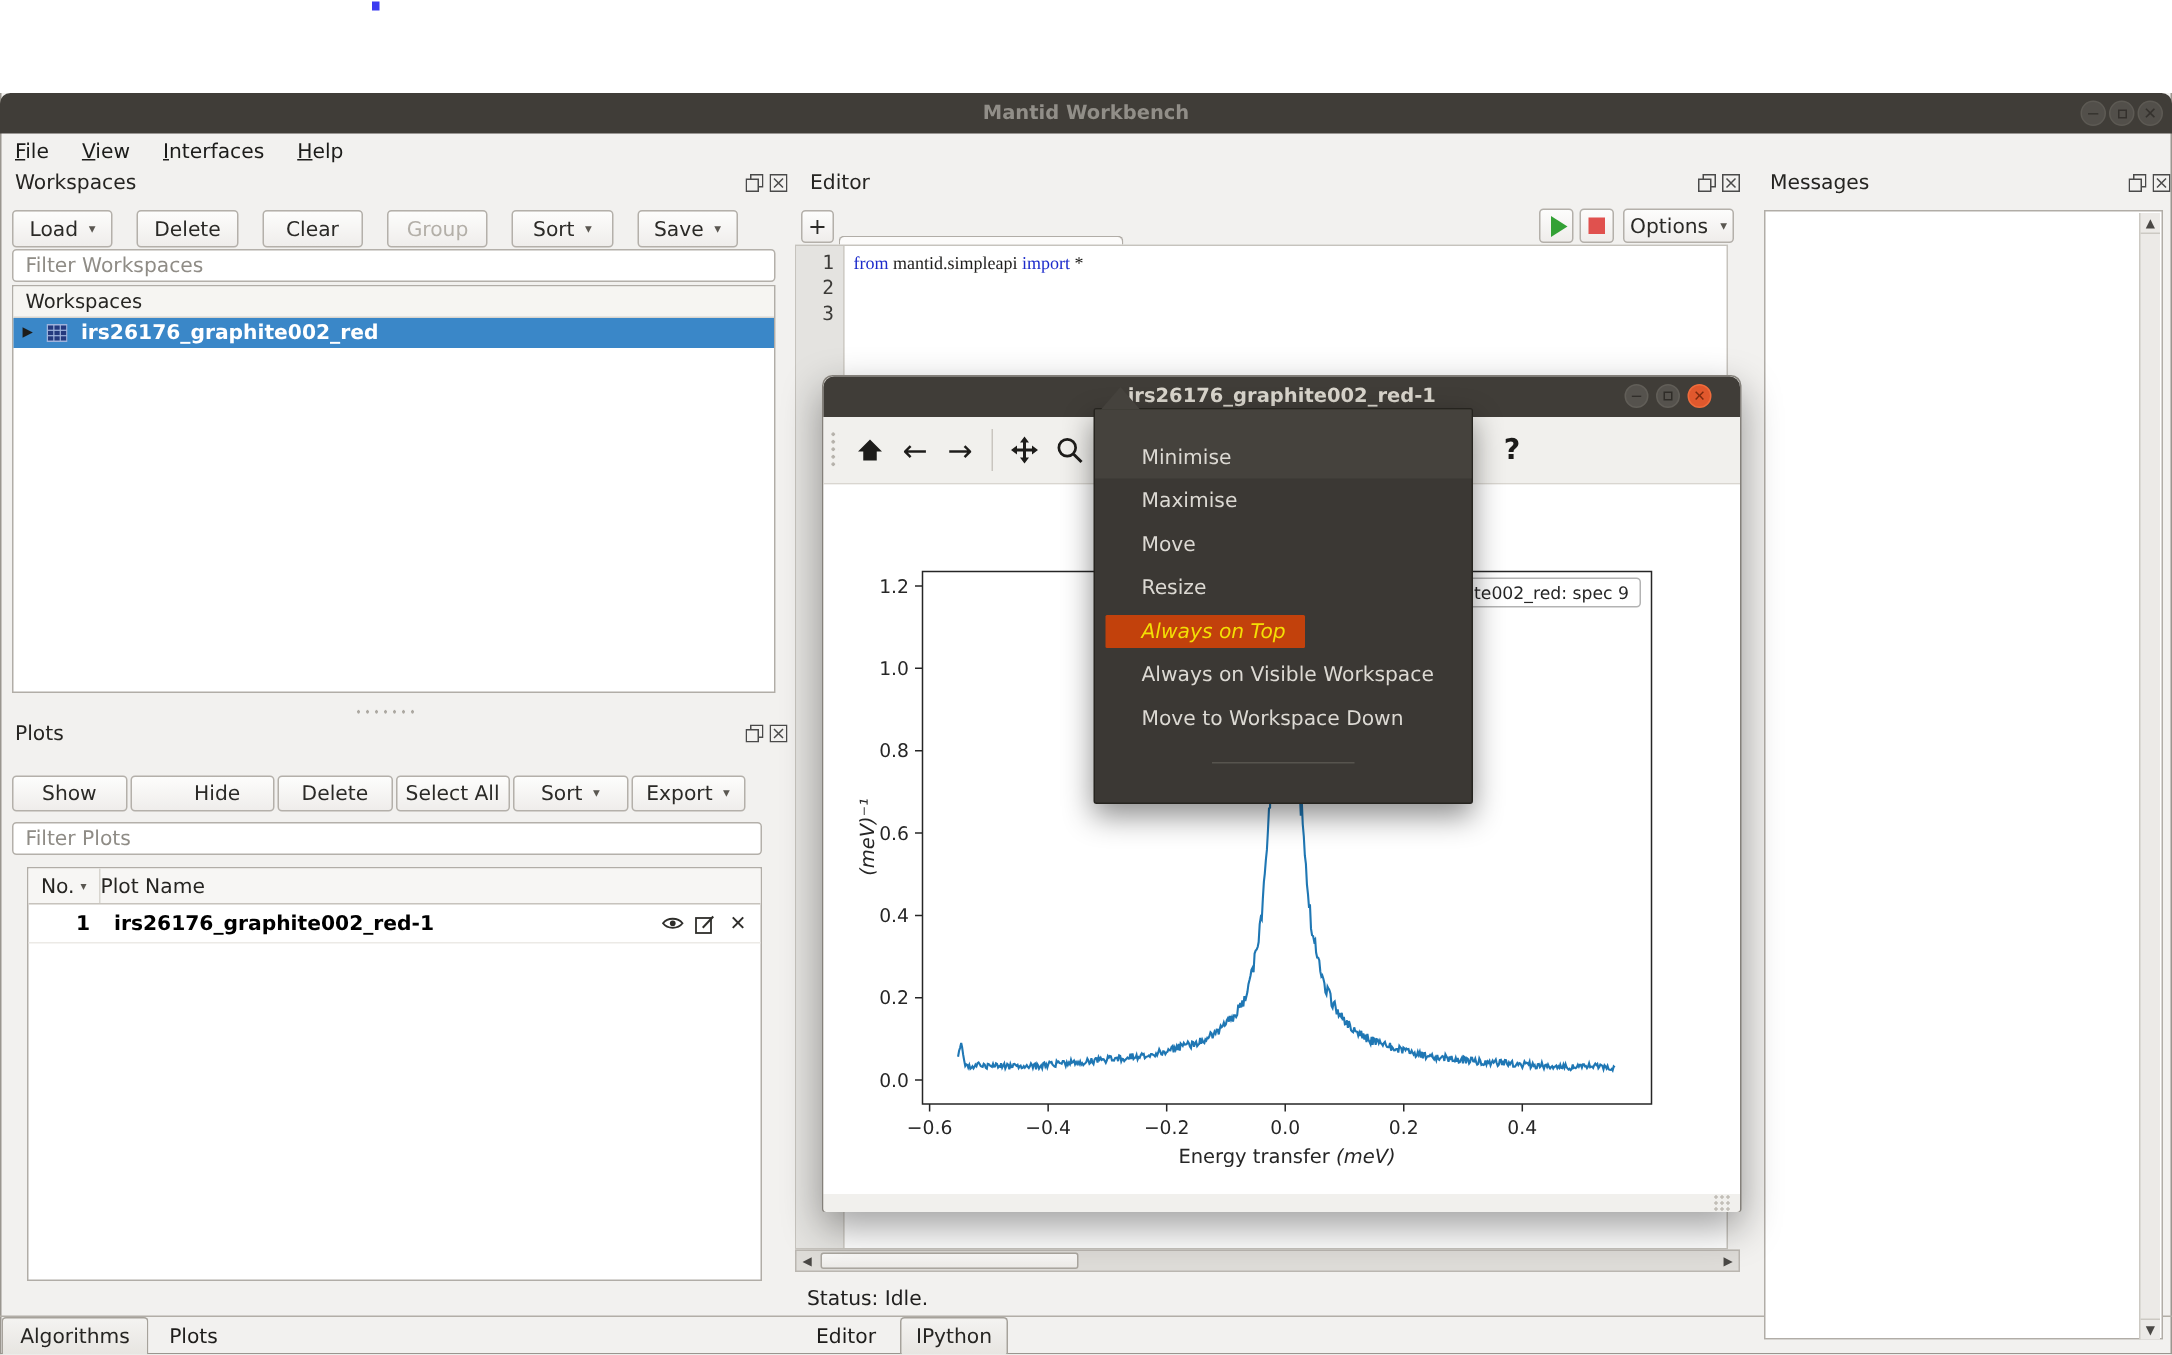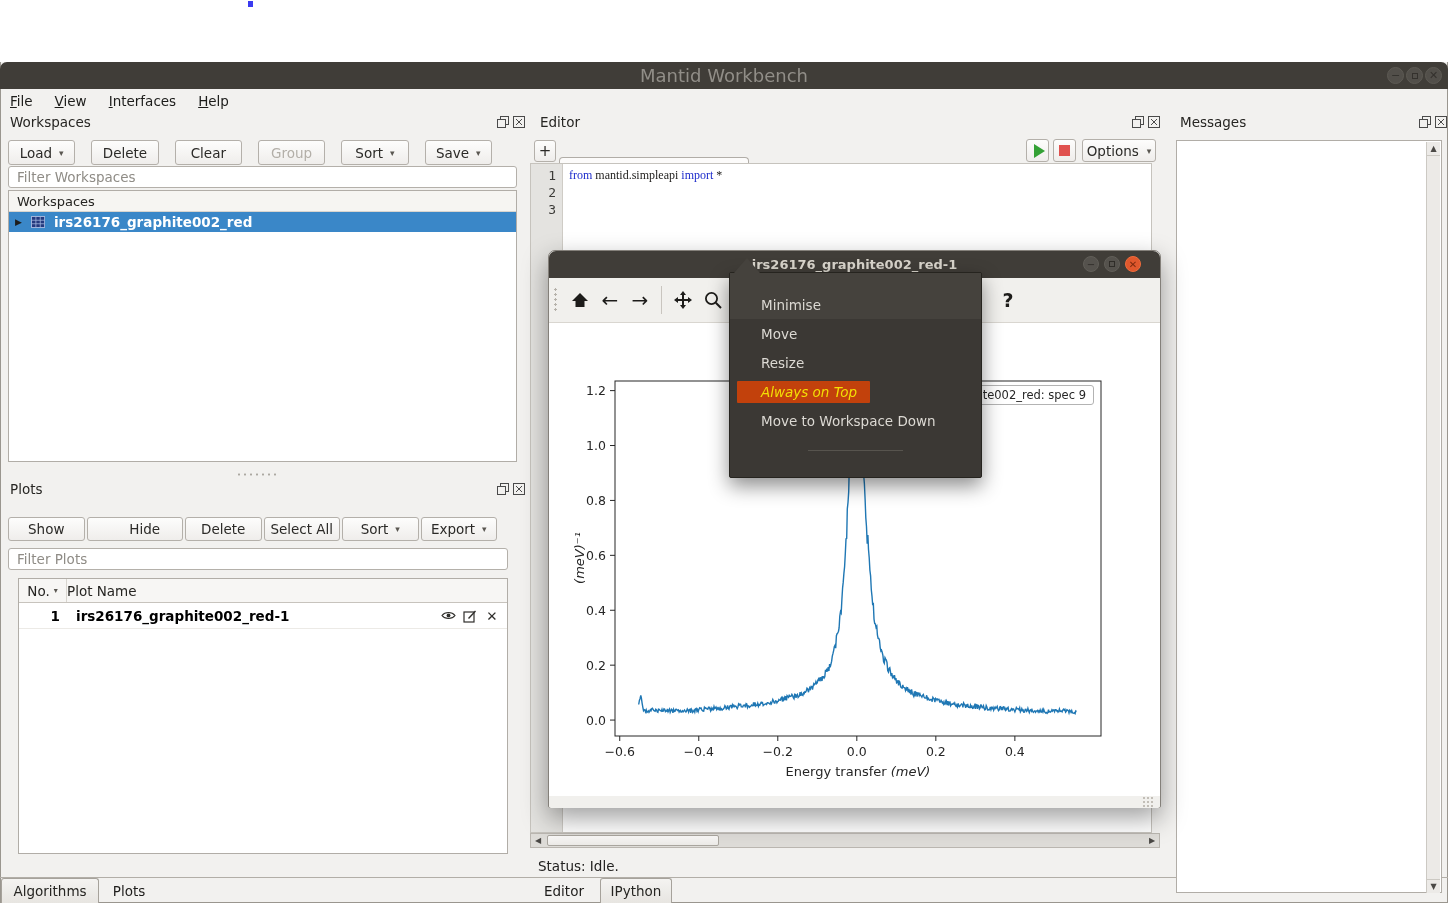--- a/index.html
+++ b/index.html
@@ -3,21 +3,21 @@
 <meta charset="utf-8">
 <style>
   * { margin:0; padding:0; box-sizing:border-box; }
   body { font-family:"DejaVu Sans", sans-serif; background:#ffffff; }
   .screen { position:relative; width:1448px; height:903px; overflow:hidden; background:#fff; }
   .abs { position:absolute; }
 
   
   .app-bg { left:0; top:62px; width:1448px; height:841px; background:#f2f1ef; border:1px solid #9a968f; border-top:none; }
   .titlebar { left:0; top:62px; width:1448px; height:27px; background:#403d38; border-radius:7px 7px 0 0; display:flex; align-items:center; justify-content:center; }
-  .titlebar .t { font-size:18px; font-weight:normal; color:#918e88; }
+  .titlebar .t { font-size:13px; font-weight:bold; color:#918e88; }
   .wbtn { position:absolute; width:17px; height:17px; border-radius:50%; background:#524f4a; border:1px solid #5d5a54; color:#34312d; display:flex; align-items:center; justify-content:center; font-size:11px; top:67px; }
   .wbtn .sq { width:6px; height:6px; border:1px solid #34312d; }
   .wbtn.orange { background:#e0582d; border-color:#ef6c3c; color:#7c2a0e; font-weight:bold; }
 
   .menubar { left:0; top:89px; width:1448px; height:23px; display:flex; align-items:center; padding-left:10px; gap:22px; }
   .mb-item { display:inline-block; font-size:13.5px; color:#1c1c1a; cursor:default; }
   .mb-item::first-letter { text-decoration:underline; }
 
   .panel-title { font-size:13.5px; color:#262522; }
   .hicons { display:flex; gap:4px; }
@@ -413,29 +413,35 @@
   </div>
 
   <div class="abs cmenu">
     <div class="cm-arrow"></div>
     <div class="cm-top">
       <div class="cm-item">
           <span>Minimise</span>
         </div>
     </div>
     <div class="cm-item">
+        <span>Maximise</span>
+      </div>
+    <div class="cm-item">
         <span>Move</span>
       </div>
     <div class="cm-item">
         <span>Resize</span>
       </div>
     <div class="cm-item hl">
         <span>Always on Top</span>
       </div>
     <div class="cm-item">
+        <span>Always on Visible Workspace</span>
+      </div>
+    <div class="cm-item">
         <span>Move to Workspace Down</span>
       </div>
     <div class="cm-sep">
         <div></div>
       </div>
   </div>
 
 </div>
 
 </body></html>

